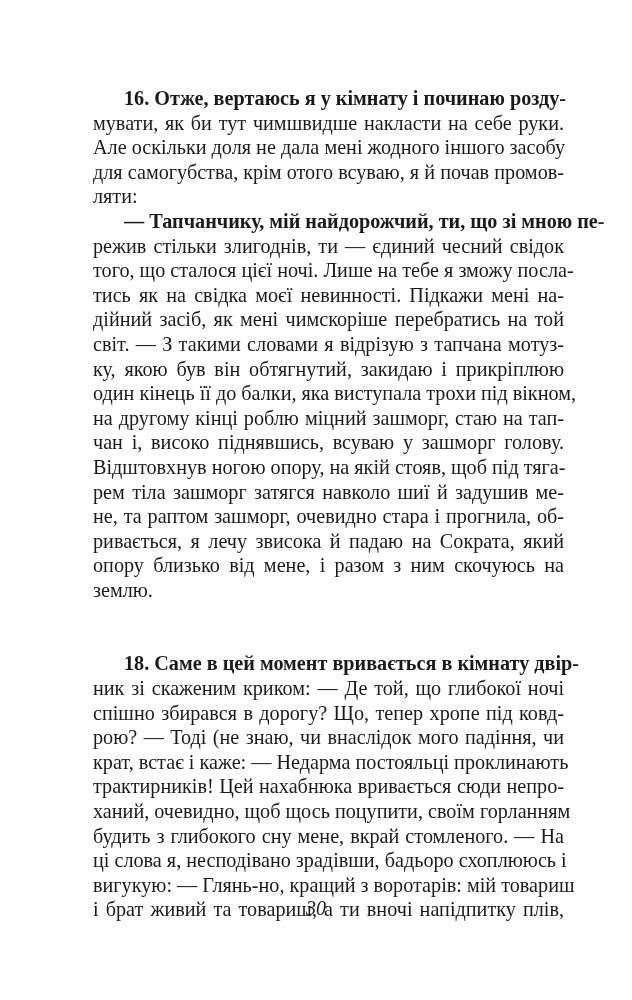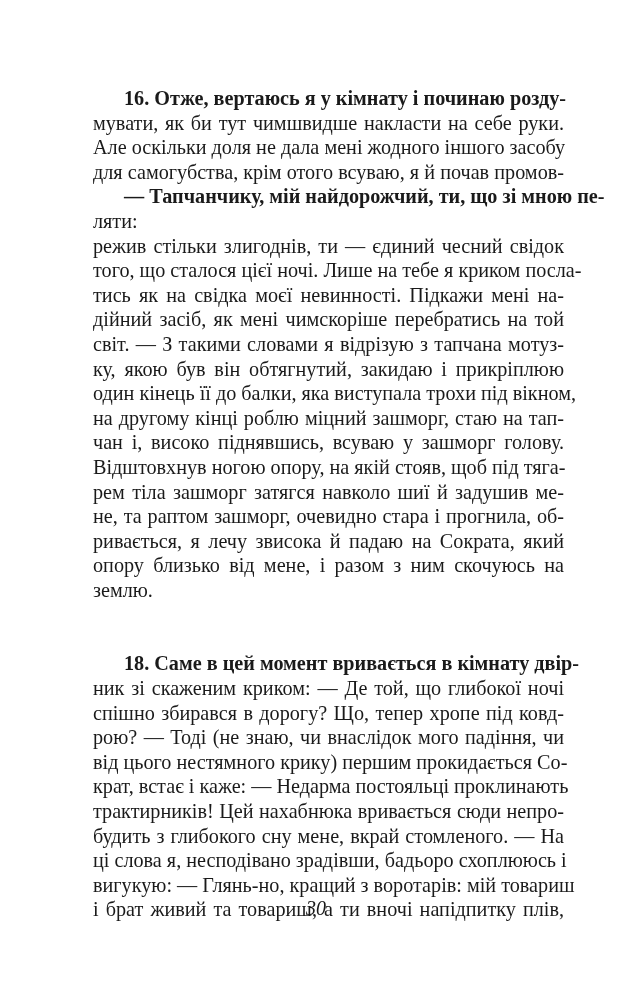--- a/index.html
+++ b/index.html
@@ -53,47 +53,47 @@
 </style>
 </head>
 <body>
 
 <div class="page">
   <div id="para-0" class="paragraph">
       <span class="line indent">16. Отже, вертаюсь я у кімнату і починаю розду-</span>
       <span class="line">мувати, як би тут чимшвидше накласти на себе руки.</span>
       <span class="line">Але оскільки доля не дала мені жодного іншого засобу</span>
       <span class="line">для самогубства, крім отого всуваю, я й почав промов-</span>
+      <span class="line last">ляти:</span>
       <span class="line indent">— Тапчанчику, мій найдорожчий, ти, що зі мною пе-</span>
-      <span class="line last">ляти:</span>
       <span class="line">режив стільки злигоднів, ти — єдиний чесний свідок</span>
-      <span class="line">того, що сталося цієї ночі. Лише на тебе я криком посла-</span>
+      <span class="line">того, що сталося цієї ночі. Лише на тебе я зможу посла-</span>
       <span class="line">тись як на свідка моєї невинності. Підкажи мені на-</span>
       <span class="line">дійний засіб, як мені чимскоріше перебратись на той</span>
       <span class="line">світ. — З такими словами я відрізую з тапчана мотуз-</span>
       <span class="line">ку, якою був він обтягнутий, закидаю і прикріплюю</span>
       <span class="line">один кінець її до балки, яка виступала трохи під вікном,</span>
       <span class="line">на другому кінці роблю міцний зашморг, стаю на тап-</span>
       <span class="line">чан і, високо піднявшись, всуваю у зашморг голову.</span>
       <span class="line">Відштовхнув ногою опору, на якій стояв, щоб під тяга-</span>
       <span class="line">рем тіла зашморг затягся навколо шиї й задушив ме-</span>
       <span class="line">не, та раптом зашморг, очевидно стара і прогнила, об-</span>
       <span class="line">ривається, я лечу звисока й падаю на Сократа, який</span>
       <span class="line">опору близько від мене, і разом з ним скочуюсь на</span>
       <span class="line last">землю.</span>
     </div>
   <div class="para-gap"></div>
   <div id="para-1" class="paragraph">
       <span class="line indent">18. Саме в цей момент вривається в кімнату двір-</span>
       <span class="line">ник зі скаженим криком: — Де той, що глибокої ночі</span>
       <span class="line">спішно збирався в дорогу? Що, тепер хропе під ковд-</span>
       <span class="line">рою? — Тоді (не знаю, чи внаслідок мого падіння, чи</span>
-      <span class="line">від цього нестямного крику) першим прокидається Со-</span>
       <span class="line">крат, встає і каже: — Недарма постояльці проклинають</span>
       <span class="line">трактирників! Цей нахабнюка вривається сюди непро-</span>
+      <span class="line">ханий, очевидно, щоб щось поцупити, своїм горланням</span>
       <span class="line">будить з глибокого сну мене, вкрай стомленого. — На</span>
       <span class="line">ці слова я, несподівано зрадівши, бадьоро схоплююсь і</span>
       <span class="line">вигукую: — Глянь-но, кращий з воротарів: мій товариш</span>
       <span class="line">і брат живий та товариш, а ти вночі напідпитку плів,</span>
     </div>
 </div>
 
 <div class="page-number">30</div>
 
 </body></html>

